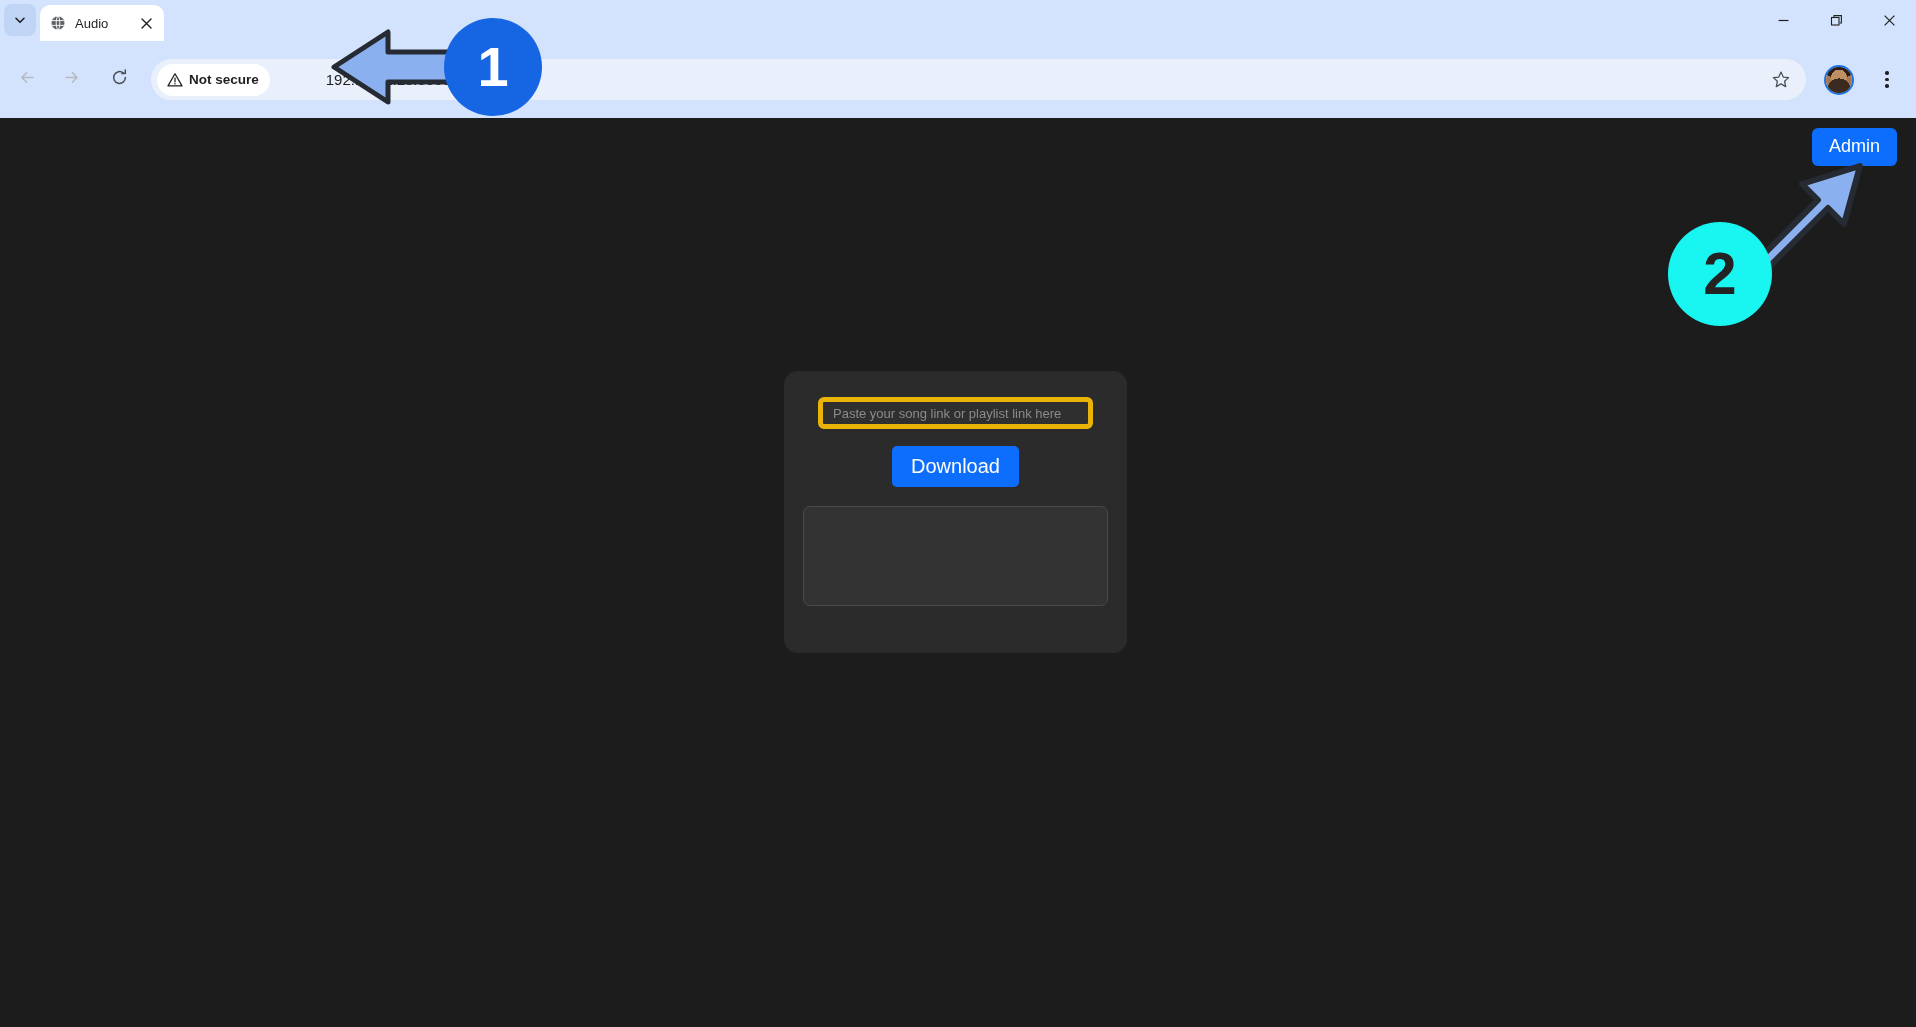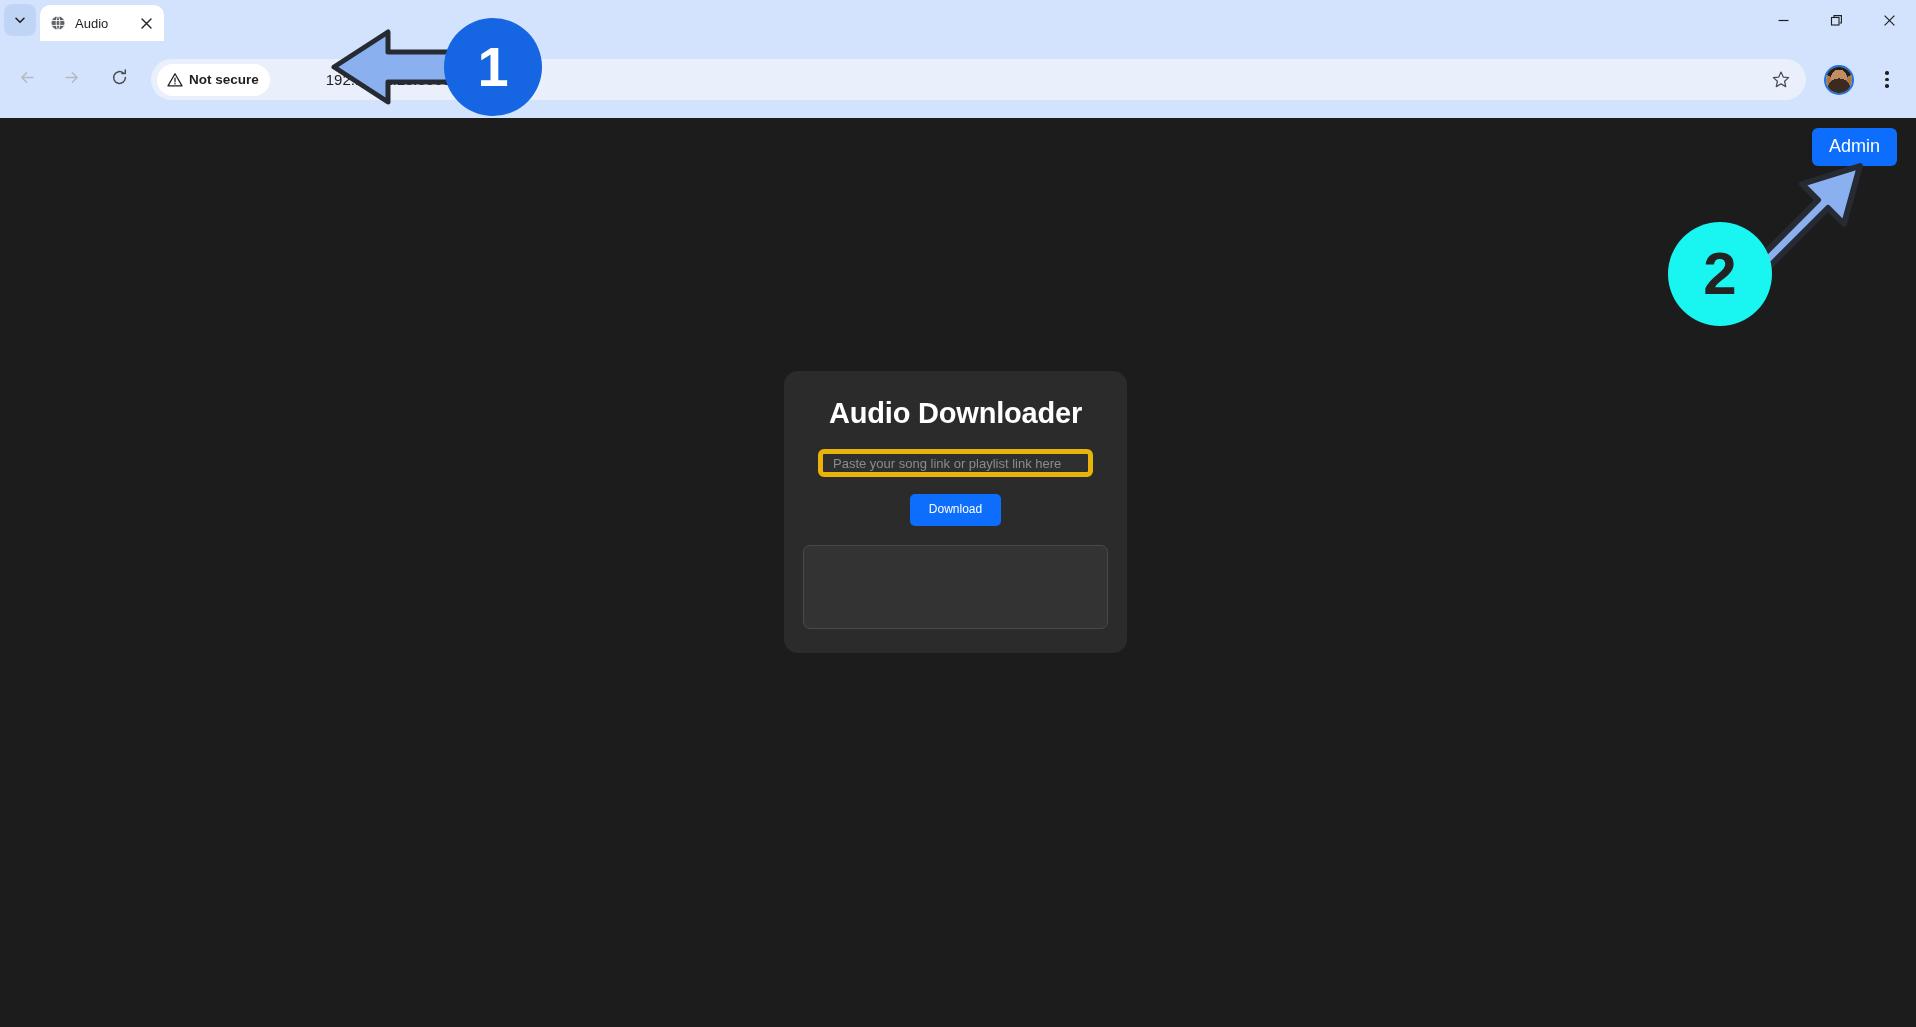--- a/index.html
+++ b/index.html
@@ -263,21 +263,21 @@
   }
   .link-input::placeholder { color: #8b8b8b; }
 
   .download-btn {
     margin-top: 17px;
     background: #0d6efd;
     color: #ffffff;
     border: none;
     border-radius: 5px;
     padding: 9px 19px;
-    font-size: 12px;
+    font-size: 20px;
     font-family: "Liberation Sans", sans-serif;
     cursor: pointer;
     line-height: 1.15;
   }
 
   .results-box {
     margin-top: 19px;
     width: 305px;
     height: 100px;
     background: #333333;
@@ -413,21 +413,20 @@
         <span class="menu-dot"></span>
       </div>
     </div>
   </div>
 
   <div class="viewport">
 
     <button class="admin-btn">Admin</button>
 
     <div class="card">
-      <div class="card-title">Audio Downloader</div>
 
       <input class="link-input" type="text" placeholder="Paste your song link or playlist link here" style="">
 
       <button class="download-btn">Download</button>
 
       <div class="results-box"></div>
     </div>
   </div>
 
   <div class="annotations">

